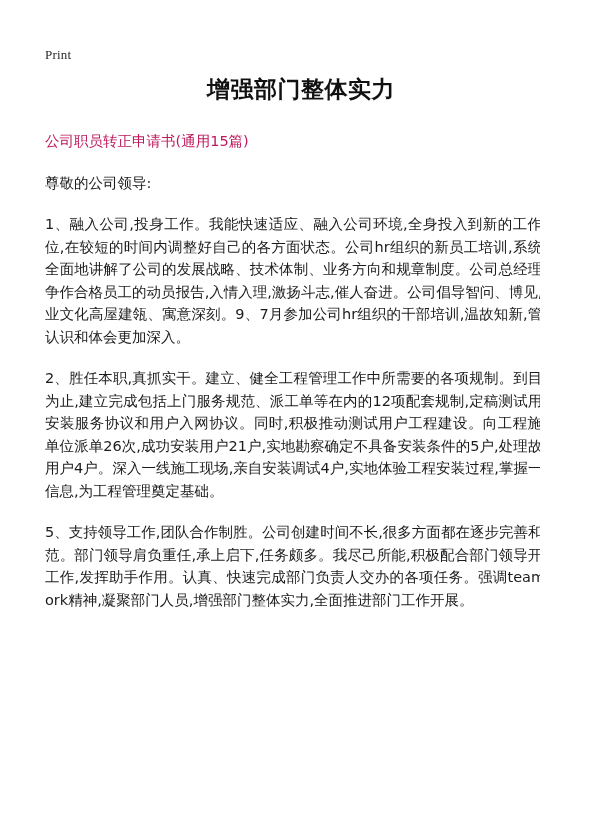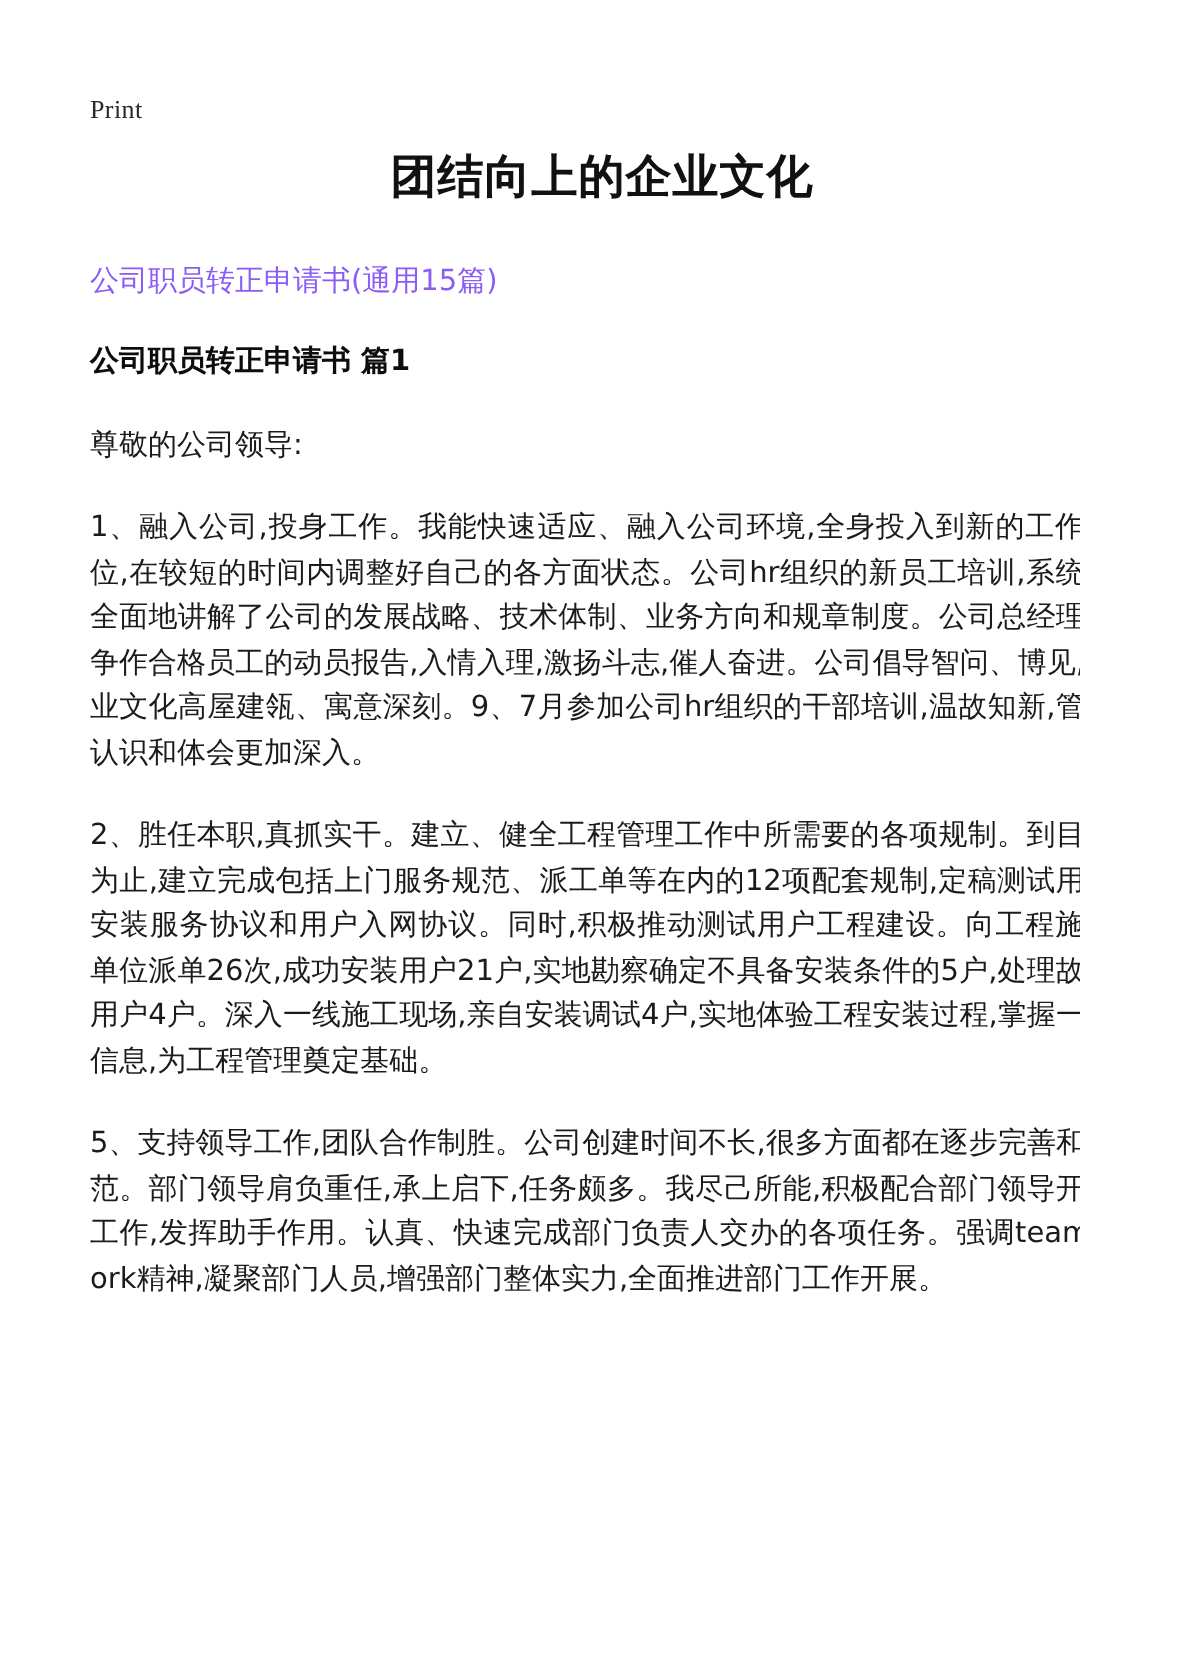--- a/index.html
+++ b/index.html
@@ -50,21 +50,21 @@
     line-height: 30px;
     text-align: center;
     color: #111111;
     letter-spacing: 0.5px;
   }
   .subtitle {
     margin: 26px 0 0 0;
     font-family: "DejaVu Sans", "Liberation Sans", sans-serif;
     font-size: 14.5px;
     line-height: 22px;
-    color: #8b5cf6;
+    color: #be185d;
   }
   .section-heading {
     margin: 18px 0 0 0;
     font-family: "DejaVu Sans", "Liberation Sans", sans-serif;
     font-weight: bold;
     font-size: 14.5px;
     line-height: 22px;
     color: #0d0d0d;
   }
   .salutation {
@@ -94,25 +94,24 @@
 </style>
 </head>
 <body>
 
 <div class="page">
 
   <a class="print-link">Print</a>
 
   <div class="content">
 
-    <h1 class="doc-title">团结向上的企业文化</h1>
+    <h1 class="doc-title">增强部门整体实力</h1>
 
     <p class="subtitle">公司职员转正申请书(通用15篇)</p>
 
-    <p class="section-heading">公司职员转正申请书 篇1</p>
 
     <p class="salutation">尊敬的公司领导:</p>
 
 
     <p class="para">1、融入公司,投身工作。我能快速适应、融入公司环境,全身投入到新的工作岗位,在较短的时间内调整好自己的各方面状态。公司hr组织的新员工培训,系统而全面地讲解了公司的发展战略、技术体制、业务方向和规章制度。公司总经理的争作合格员工的动员报告,入情入理,激扬斗志,催人奋进。公司倡导智问、博见,企业文化高屋建瓴、寓意深刻。9、7月参加公司hr组织的干部培训,温故知新,管理认识和体会更加深入。</p>
     <p class="para">2、胜任本职,真抓实干。建立、健全工程管理工作中所需要的各项规制。到目前为止,建立完成包括上门服务规范、派工单等在内的12项配套规制,定稿测试用户安装服务协议和用户入网协议。同时,积极推动测试用户工程建设。向工程施工单位派单26次,成功安装用户21户,实地勘察确定不具备安装条件的5户,处理故障用户4户。深入一线施工现场,亲自安装调试4户,实地体验工程安装过程,掌握一手信息,为工程管理奠定基础。</p>
     <p class="para">5、支持领导工作,团队合作制胜。公司创建时间不长,很多方面都在逐步完善和规范。部门领导肩负重任,承上启下,任务颇多。我尽己所能,积极配合部门领导开展工作,发挥助手作用。认真、快速完成部门负责人交办的各项任务。强调teamwork精神,凝聚部门人员,增强部门整体实力,全面推进部门工作开展。</p>
 
   </div>
 </div>

